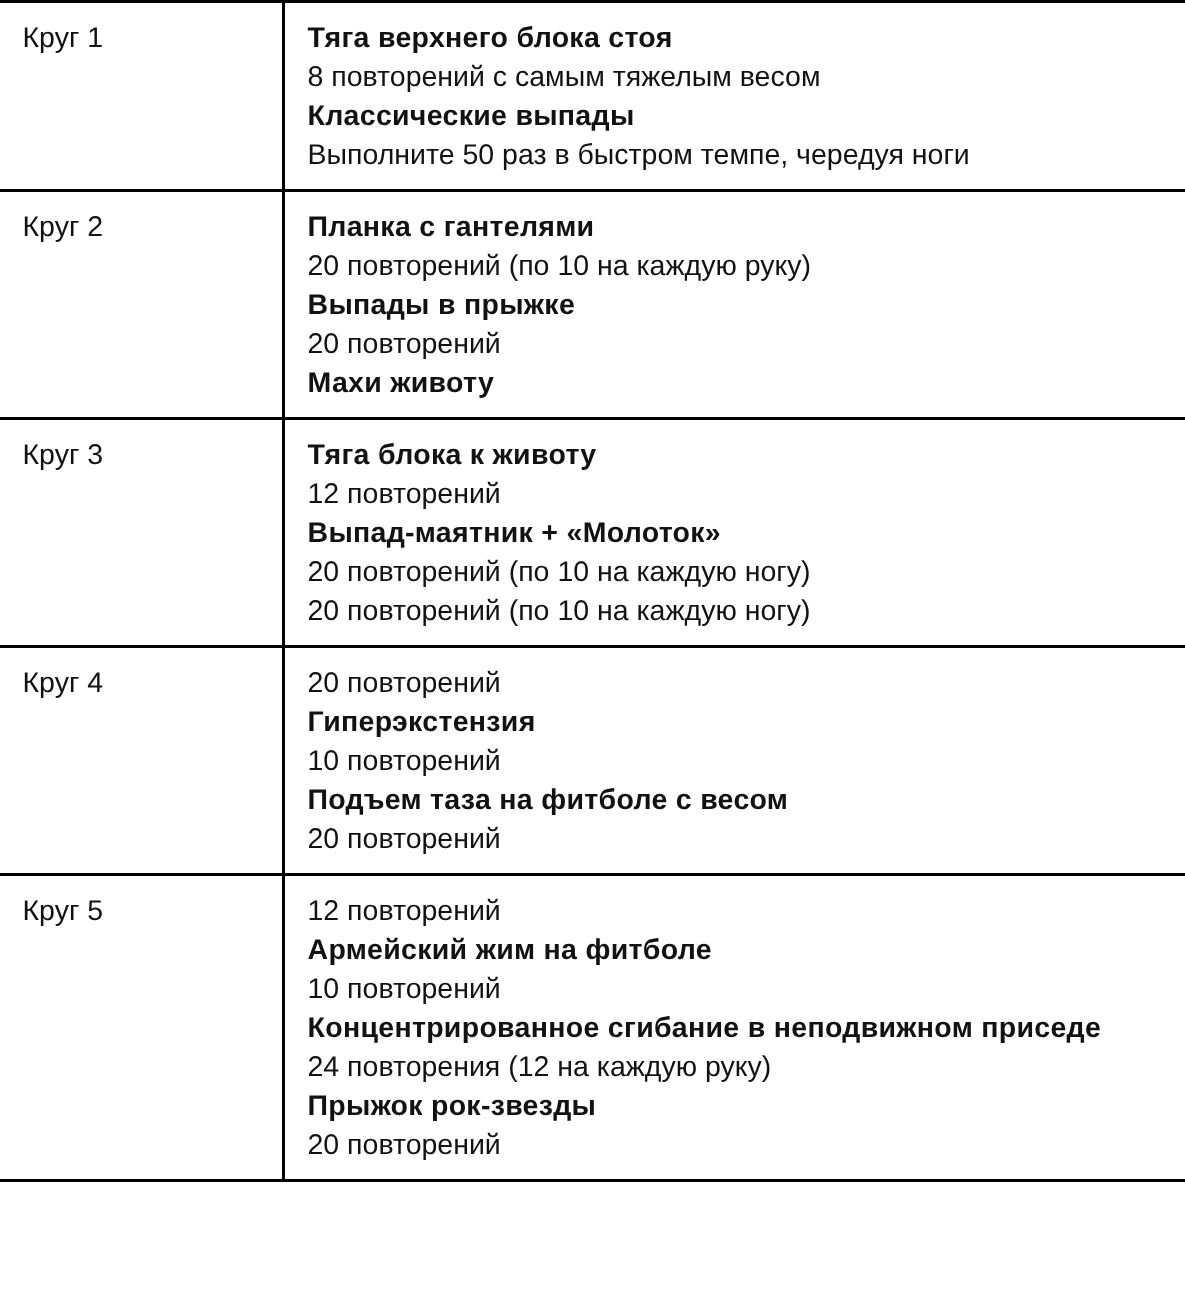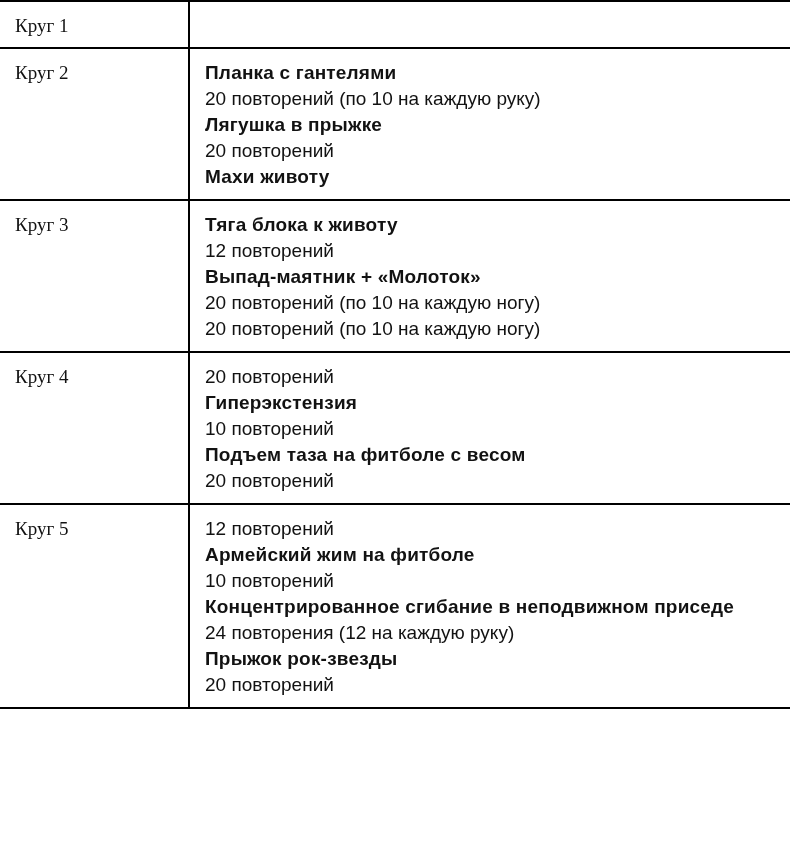--- a/index.html
+++ b/index.html
@@ -26,21 +26,20 @@
     box-sizing: border-box;
   }
   .label-cell {
     width: 190px;
     flex: 0 0 190px;
     border-right: 2px solid #000000;
     padding: 11px 10px 8px 15px;
     font-size: 19px;
     line-height: 26px;
     font-weight: 400;
-    font-family: Liberation Serif, serif;
   }
   .content-cell {
     flex: 1 1 auto;
     padding: 11px 10px 9px 15px;
     font-size: 19px;
     line-height: 26px;
   }
   .exercise-name {
     font-weight: 700;
     letter-spacing: 0.2px;
@@ -48,27 +47,33 @@
   .exercise-detail {
     font-weight: 400;
   }
 </style>
 </head>
 <body>
 
 <div class="workout-table">
     <div class="row">
       <div class="cell label-cell">Круг 1</div>
+      <div class="cell content-cell">
+        <div class="exercise-name">Тяга верхнего блока стоя</div>
+        <div class="exercise-detail">8 повторений с самым тяжелым весом</div>
+        <div class="exercise-name">Классические выпады</div>
+        <div class="exercise-detail">Выполните 50 раз в быстром темпе, чередуя ноги</div>
+      </div>
     </div>
     <div class="row">
       <div class="cell label-cell">Круг 2</div>
       <div class="cell content-cell">
         <div class="exercise-name">Планка с гантелями</div>
         <div class="exercise-detail">20 повторений (по 10 на каждую руку)</div>
-        <div class="exercise-name">Лягушка в прыжке</div>
+        <div class="exercise-name">Выпады в прыжке</div>
         <div class="exercise-detail">20 повторений</div>
         <div class="exercise-name">Махи животу</div>
       </div>
     </div>
     <div class="row">
       <div class="cell label-cell">Круг 3</div>
       <div class="cell content-cell">
         <div class="exercise-name">Тяга блока к животу</div>
         <div class="exercise-detail">12 повторений</div>
         <div class="exercise-name">Выпад-маятник + «Молоток»</div>

